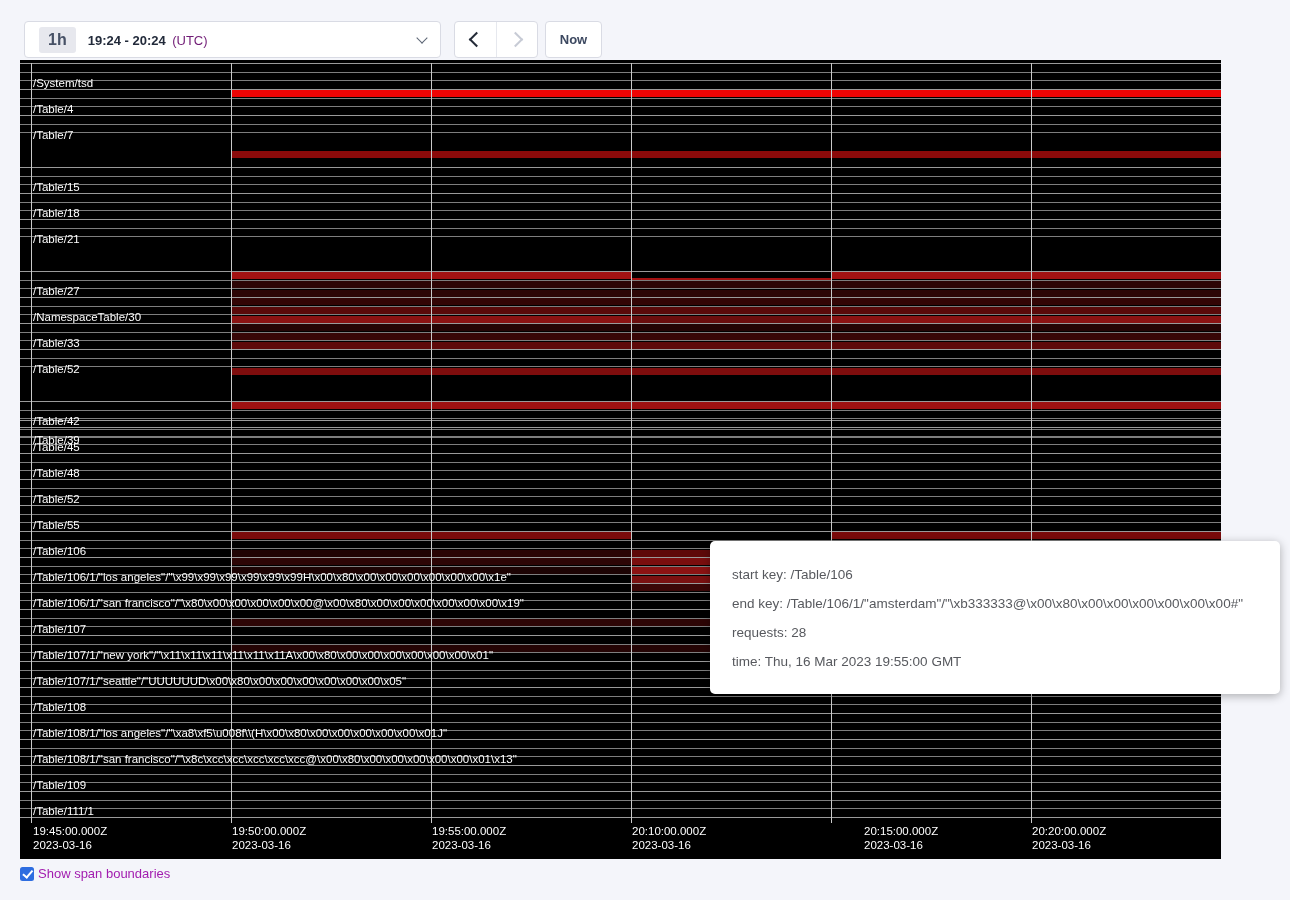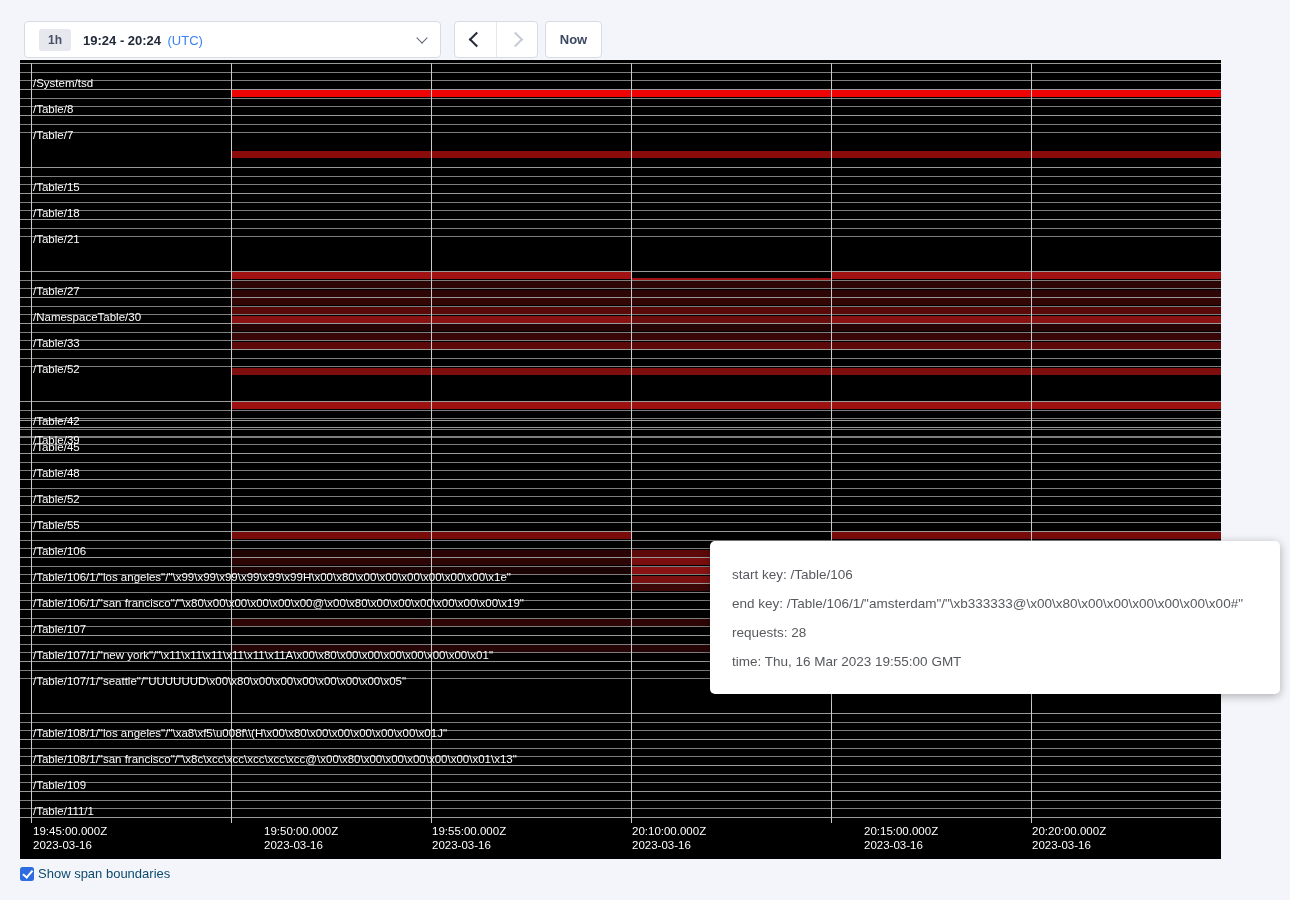--- a/index.html
+++ b/index.html
@@ -6,23 +6,23 @@
   body{
     width:1290px;height:900px;position:relative;overflow:hidden;
     background:#f4f5fa;font-family:"Liberation Sans",sans-serif;
   }
   
   .range-select{
     position:absolute;left:24px;top:21px;width:417px;height:37px;box-sizing:border-box;
     background:#fff;border:1px solid #d9dbe4;border-radius:4px;
     display:flex;align-items:center;padding:0 14px;gap:12px;cursor:pointer;
   }
-  .chip{background:#e7e8ee;border-radius:3px;padding:4px 9px;font-size:12px;font-weight:700;color:#475166}
+  .chip{background:#e7e8ee;border-radius:3px;padding:4px 9px;font-size:16px;font-weight:700;color:#475166}
   .range-main{font-size:13px;font-weight:700;color:#222a3a}
-  .range-utc{font-size:13px;color:#3b82f6;margin-left:2px}
+  .range-utc{font-size:13px;color:#701a75;margin-left:2px}
   .dd-chev{margin-left:auto;width:7px;height:7px;border-right:1.6px solid #5c6575;border-bottom:1.6px solid #5c6575;transform:rotate(45deg);margin-top:-4px}
   .nav-group{
     position:absolute;left:454px;top:21px;width:84px;height:37px;box-sizing:border-box;
     background:#fff;border:1px solid #d9dbe4;border-radius:4px;display:flex;
   }
   .nav-btn{flex:1;display:flex;align-items:center;justify-content:center;cursor:pointer;background:none;border:none;padding:0}
   .nav-btn + .nav-btn{border-left:1px solid #e6e8ee}
   .chev-left{width:9px;height:9px;border-left:2.4px solid #242b38;border-bottom:2.4px solid #242b38;transform:rotate(45deg);margin-left:3px}
   .chev-right{width:9px;height:9px;border-right:2.4px solid #c7cbd5;border-top:2.4px solid #c7cbd5;transform:rotate(45deg);margin-right:3px}
   .now-btn{
@@ -46,21 +46,21 @@
     display:flex;flex-direction:column;justify-content:center;gap:14px;padding:10px 22px;
   }
   .tooltip div{font-size:13.5px;color:#57595e;white-space:nowrap;overflow:hidden}
   
   .footer-check{position:absolute;left:20px;top:866px;display:flex;align-items:center;gap:4px}
   .checkbox{width:14px;height:14px;background:#2e6de0;border-radius:2.5px;position:relative;cursor:pointer}
   .checkbox::after{
     content:"";position:absolute;left:4.5px;top:1.5px;width:3.5px;height:7.5px;
     border-right:2px solid #fff;border-bottom:2px solid #fff;transform:rotate(40deg);
   }
-  .check-label{font-size:13px;color:#0c4a6e}
+  .check-label{font-size:13px;color:#a21caf}
 </style>
 </head>
 <body>
 
 <div class="range-select">
   <span class="chip">1h</span>
   <span>
     <span class="range-main">19:24 - 20:24</span>
     <span class="range-utc">(UTC)</span>
   </span>
@@ -80,21 +80,21 @@
 
 <div class="keyviz">
     <div class="group" style="top: 3px;">
       <div class="hline" style="top: 7.66667px;"></div>
       <div class="hline" style="top: 16.3333px;"></div>
       <span class="row-label">/System/tsd</span>
     </div>
     <div class="group" style="top: 29px;">
       <div class="hline" style="top: 7.66667px;"></div>
       <div class="hline" style="top: 16.3333px;"></div>
-      <span class="row-label">/Table/8</span>
+      <span class="row-label">/Table/4</span>
     </div>
     <div class="group" style="top: 55px;">
       <div class="hline" style="top: 7.66667px;"></div>
       <div class="hline" style="top: 16.3333px;"></div>
       <span class="row-label">/Table/7</span>
     </div>
     <div class="group" style="top: 107px;">
       <div class="hline" style="top: 7.66667px;"></div>
       <div class="hline" style="top: 16.3333px;"></div>
       <span class="row-label">/Table/15</span>
@@ -181,20 +181,25 @@
     </div>
     <div class="group" style="top: 575px;">
       <div class="hline" style="top: 7.66667px;"></div>
       <div class="hline" style="top: 16.3333px;"></div>
       <span class="row-label">/Table/107/1/"new york"/"\x11\x11\x11\x11\x11\x11A\x00\x80\x00\x00\x00\x00\x00\x00\x01"</span>
     </div>
     <div class="group" style="top: 601px;">
       <div class="hline" style="top: 7.66667px;"></div>
       <div class="hline" style="top: 16.3333px;"></div>
       <span class="row-label">/Table/107/1/"seattle"/"UUUUUUD\x00\x80\x00\x00\x00\x00\x00\x00\x05"</span>
+    </div>
+    <div class="group" style="top: 627px;">
+      <div class="hline" style="top: 7.66667px;"></div>
+      <div class="hline" style="top: 16.3333px;"></div>
+      <span class="row-label">/Table/108</span>
     </div>
     <div class="group" style="top: 653px;">
       <div class="hline" style="top: 7.66667px;"></div>
       <div class="hline" style="top: 16.3333px;"></div>
       <span class="row-label">/Table/108/1/"los angeles"/"\xa8\xf5\u008f\\(H\x00\x80\x00\x00\x00\x00\x00\x01J"</span>
     </div>
     <div class="group" style="top: 679px;">
       <div class="hline" style="top: 7.66667px;"></div>
       <div class="hline" style="top: 16.3333px;"></div>
       <span class="row-label">/Table/108/1/"san francisco"/"\x8c\xcc\xcc\xcc\xcc\xcc@\x00\x80\x00\x00\x00\x00\x00\x01\x13"</span>
@@ -307,21 +312,21 @@
     <div class="band" style="top: 558.867px; left: 212px; width: 199px; background: rgb(45, 5, 5);"></div>
     <div class="band" style="top: 558.867px; left: 412px; width: 199px; background: rgb(45, 5, 5);"></div>
     <div class="band" style="top: 558.867px; left: 612px; width: 199px; background: rgb(45, 5, 5);"></div>
     <div class="band" style="top: 584.867px; left: 212px; width: 199px; background: rgb(36, 4, 4);"></div>
     <div class="band" style="top: 584.867px; left: 412px; width: 199px; background: rgb(36, 4, 4);"></div>
     <div class="band" style="top: 584.867px; left: 612px; width: 199px; background: rgb(36, 4, 4);"></div>
     <div class="axis-label" style="left: 13px;">
       <div>19:45:00.000Z</div>
       <div>2023-03-16</div>
     </div>
-    <div class="axis-label" style="left: 212px; margin-left: 32px;">
+    <div class="axis-label" style="left: 212px;">
       <div>19:50:00.000Z</div>
       <div>2023-03-16</div>
     </div>
     <div class="axis-label" style="left: 412px;">
       <div>19:55:00.000Z</div>
       <div>2023-03-16</div>
     </div>
     <div class="axis-label" style="left: 612px;">
       <div>20:10:00.000Z</div>
       <div>2023-03-16</div>

